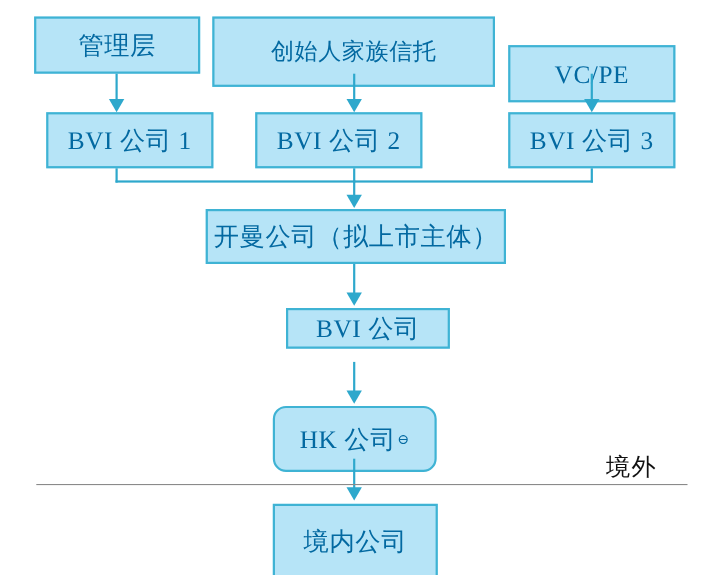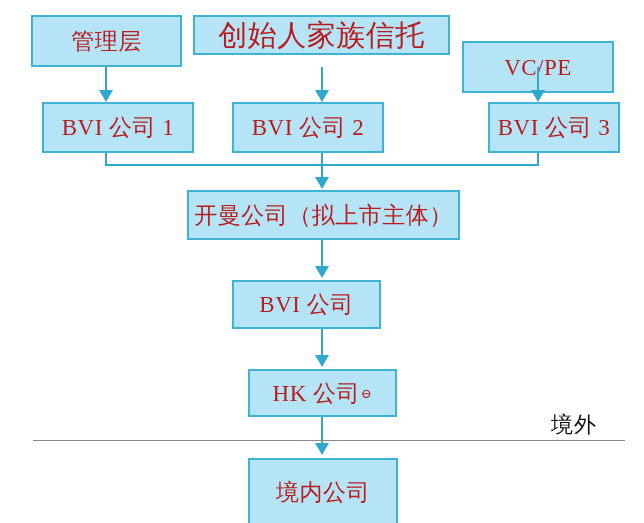--- a/index.html
+++ b/index.html
@@ -18,45 +18,45 @@
     overflow: hidden;
   }
   .node {
     position: absolute;
     box-sizing: border-box;
     background: #b6e4f7;
     border: 2px solid #3fb3d4;
     display: flex;
     align-items: center;
     justify-content: center;
-    color: #b91c1c;
+    color: #0369a1;
     line-height: 1;
     white-space: nowrap;
     letter-spacing: 0.5px;
     text-align: right;
   }
   .node .label {
     display: inline-block;
     position: relative;
   }
   .node .sup {
     font-size: 13px;
     vertical-align: super;
     line-height: 1;
     margin-left: 1px;
   }
   .n-mgmt      { left: 31px;  top: 15px;  width: 151px; height: 52px; font-size: 23px; }
-  .n-trust     { left: 193px; top: 15px;  width: 257px; height: 40px; font-size: 29px; }
+  .n-trust     { left: 193px; top: 15px;  width: 257px; height: 64px; font-size: 21px; }
   .n-vcpe      { left: 462px; top: 15px;  width: 152px; height: 52px; font-size: 23px; margin-top: 26px; }
   .n-bvi1      { left: 30px;  top: 102px; width: 152px; height: 51px; font-size: 23px; margin-left: 12px; }
   .n-bvi2      { left: 232px; top: 102px; width: 152px; height: 51px; font-size: 23px; }
-  .n-bvi3      { left: 488px; top: 102px; width: 132px; height: 51px; font-size: 23px; }
+  .n-bvi3      { left: 462px; top: 102px; width: 152px; height: 51px; font-size: 23px; }
   .n-cayman    { left: 187px; top: 190px; width: 273px; height: 50px; font-size: 23px; }
-  .n-bvi       { left: 232px; top: 280px; width: 149px; height: 49px; font-size: 23px; }
-  .n-hk        { left: 248px; top: 369px; width: 149px; height: 48px; font-size: 23px; }
+  .n-bvi       { left: 260px; top: 280px; width: 149px; height: 37px; font-size: 23px; }
+  .n-hk        { left: 248px; top: 369px; width: 149px; height: 60px; font-size: 23px; border-radius: 12px; }
   .n-domestic  { left: 248px; top: 458px; width: 150px; height: 69px; font-size: 23px; }
 
   .vline {
     position: absolute;
     width: 2px;
     background: #2ea8cc;
   }
   .hline {
     position: absolute;
     height: 2px;

